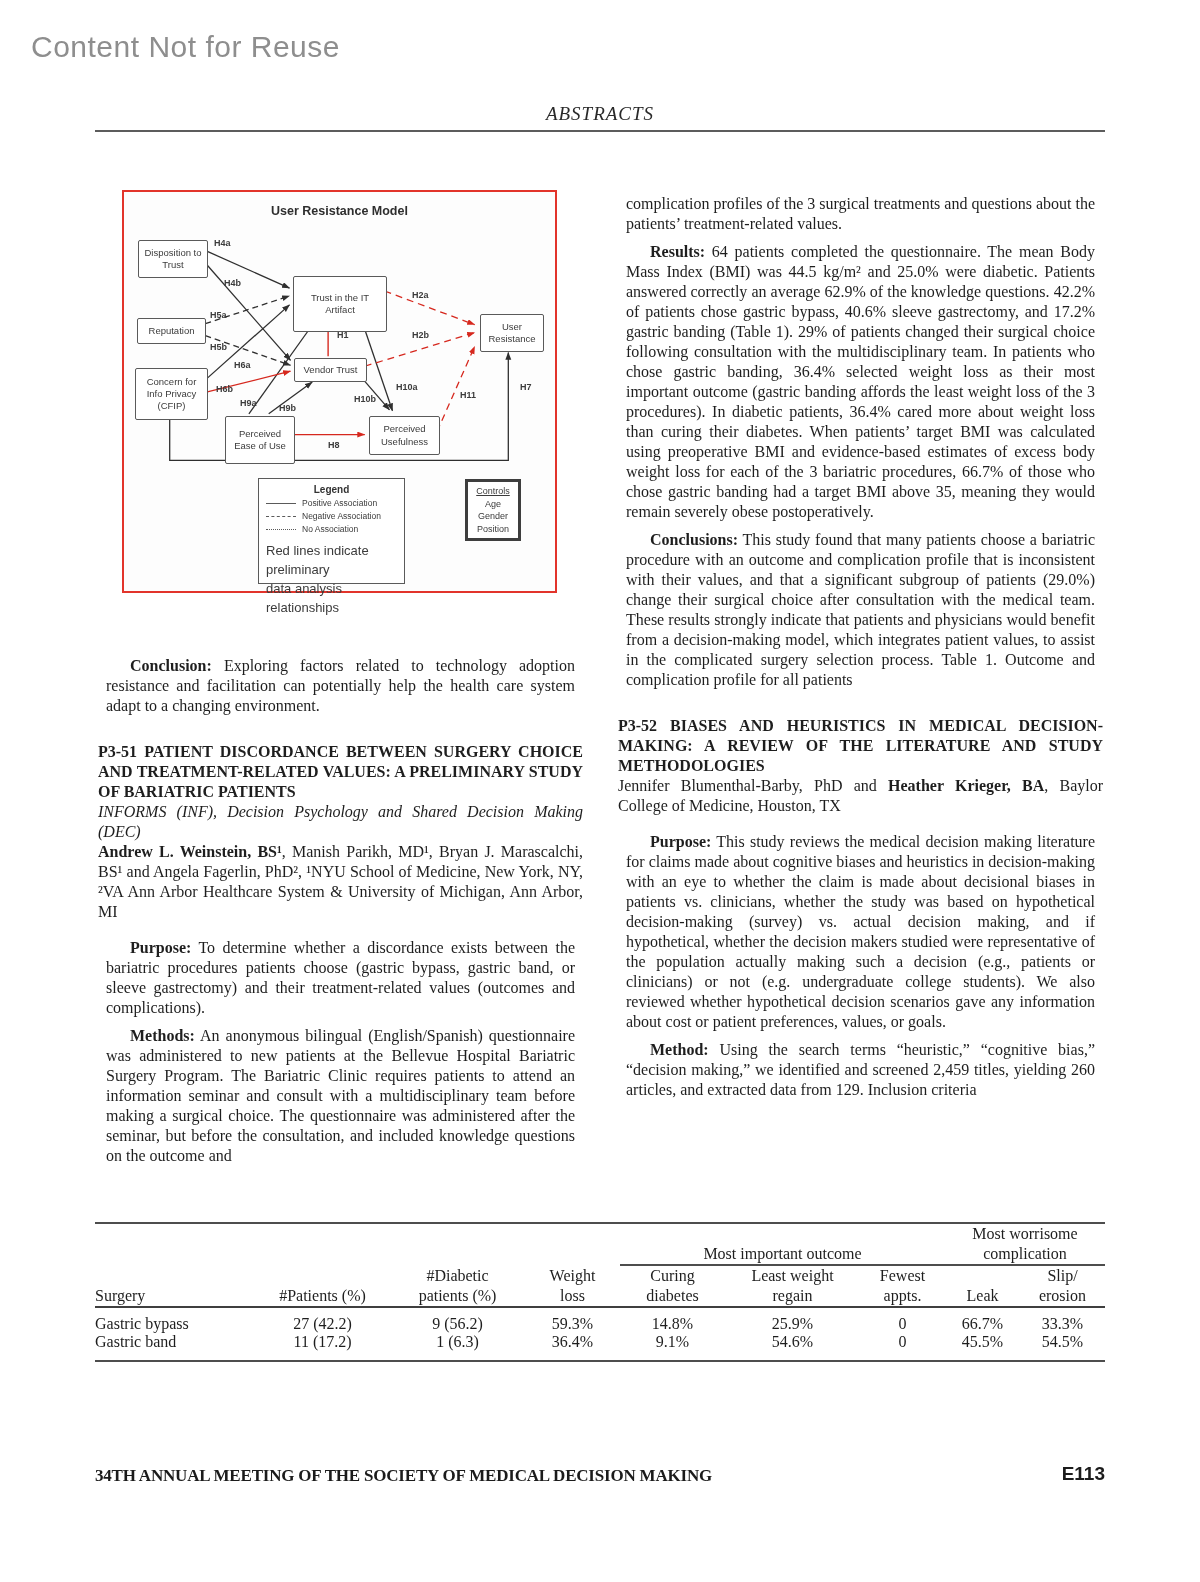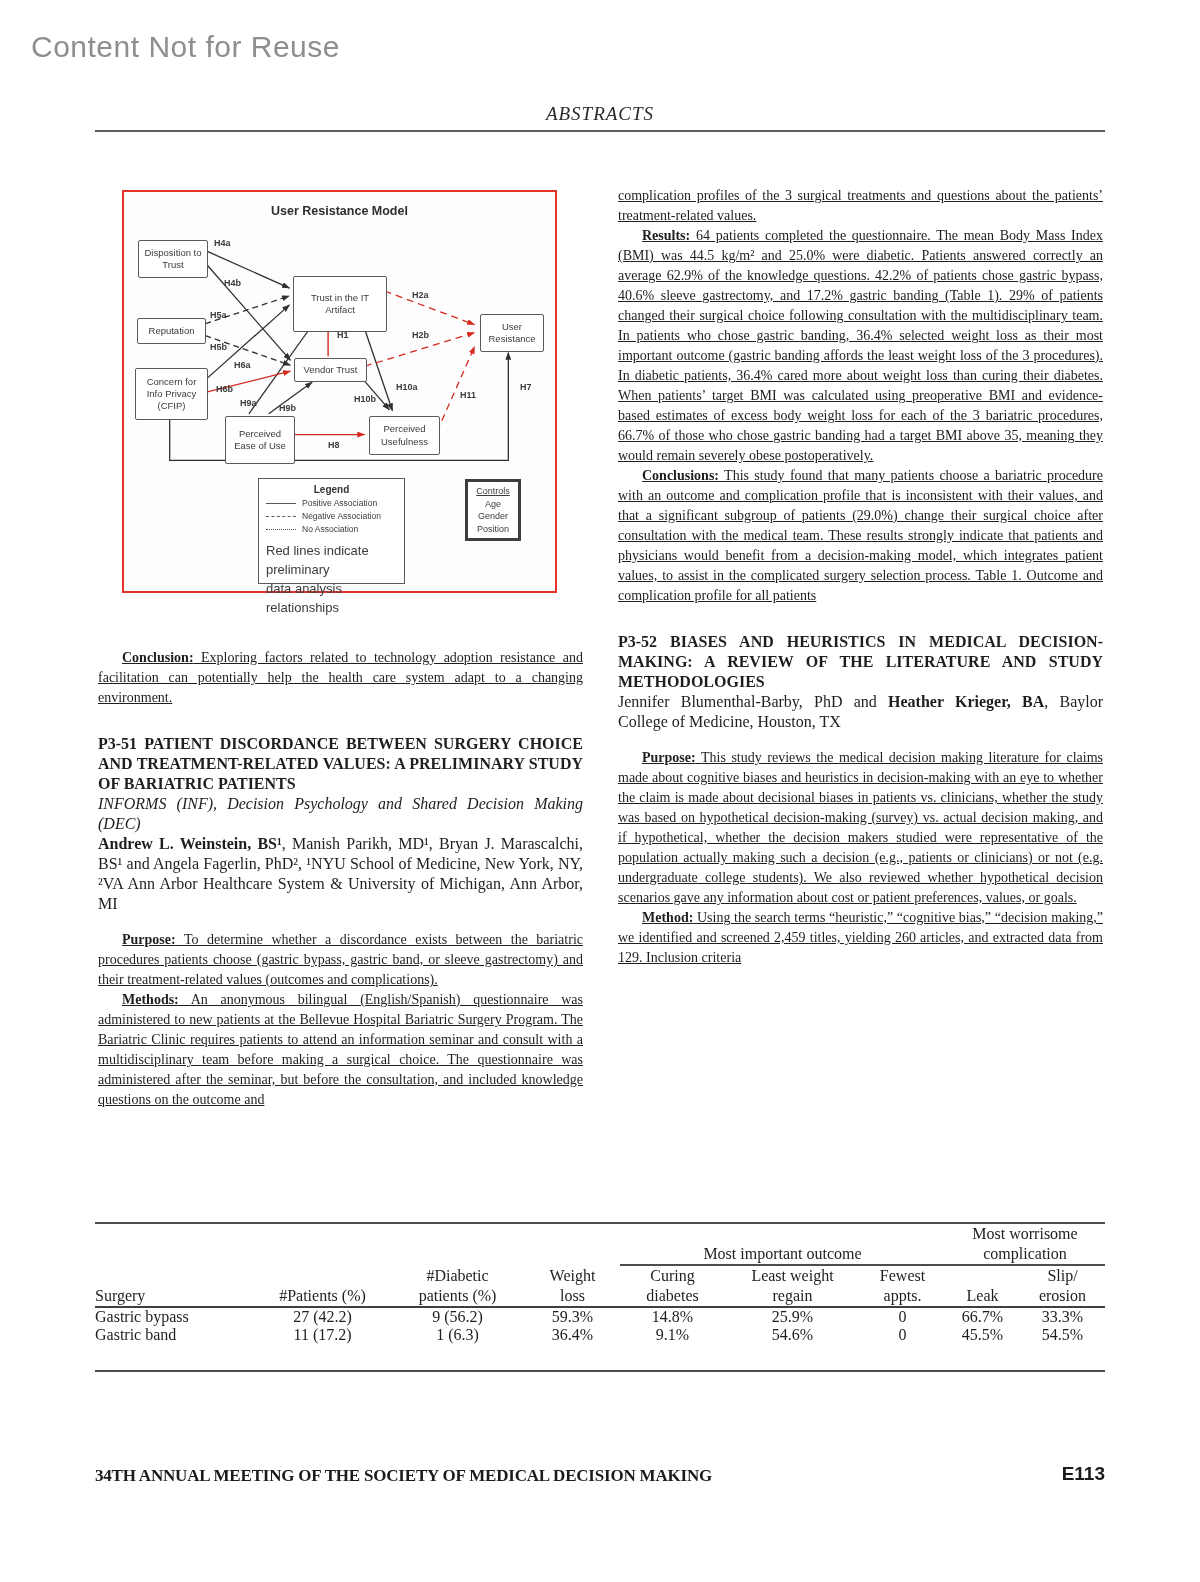--- a/index.html
+++ b/index.html
@@ -35,43 +35,43 @@
   .legend-note{font-size:13px;color:#3b3b3b;margin-top:8px;line-height:1.45;white-space:pre-line;}
   .controls-box{position:absolute;left:341px;top:287px;width:56px;height:62px;box-sizing:border-box;
                 border:3px solid #3e3e3e;background:#fff;text-align:center;font-size:9px;
                 color:#3b3b3b;padding-top:3px;line-height:1.4;}
   .controls-title{text-decoration:underline;}
 
   
   .col{position:absolute;width:485px;}
   .col-left{left:98px;top:648px;}
   .col-right{left:618px;top:186px;}
-  .para{font-size:14px;line-height:20px;text-align:justify;margin:0;text-decoration:underline;}
+  .para{font-size:16px;line-height:20px;text-align:justify;margin:8px;}
   .indent{text-indent:24px;}
   .abs-heading{font-size:16px;line-height:20px;font-weight:bold;text-align:justify;margin:26px 0 0 0;}
   .category{font-size:16px;line-height:20px;font-style:italic;text-align:justify;margin:0;}
   .authors{font-size:16px;line-height:20px;text-align:justify;margin:0;}
   .gap-top{margin-top:16px;}
   b{font-weight:bold;}
 
   
   .table-wrap{position:absolute;left:95px;top:1222px;width:1010px;}
   table.outcomes{border-collapse:collapse;width:1010px;border-top:2px solid #4d4d4d;
                  border-bottom:2px solid #4d4d4d;font-size:16px;color:#1e1e1e;}
   table.outcomes th,table.outcomes td{padding:0;font-weight:normal;}
   th.group{font-weight:bold;text-align:center;vertical-align:bottom;padding:10px 4px 5px 4px;
            border-bottom:2px solid #4d4d4d;white-space:pre-line;line-height:1.25;}
   td.nogroup{border:none;}
   th.colhead{font-weight:bold;text-align:center;vertical-align:bottom;padding:12px 2px 7px 2px;
              border-bottom:2.4px solid #3f3f3f;white-space:pre-line;line-height:1.25;}
   th.colhead.left{text-align:left;}
   td.surgery{font-weight:bold;text-align:left;padding:3px 0 2px 0;}
   td.val{text-align:center;padding:3px 0 2px 0;}
-  tr.first-row td{}
-  tr.last-row td{padding-bottom:26px;}
+  tr.first-row td{padding-top:7px;}
+  tr.last-row td{padding-bottom:9px;}
 
   
   .footer-conf{position:absolute;left:95px;top:1466px;font-weight:bold;font-size:17px;
                letter-spacing:-0.2px;color:#1b1b1b;}
   .footer-page{position:absolute;left:905px;top:1463px;width:200px;text-align:right;
                font-family:"Liberation Sans",sans-serif;font-weight:bold;font-size:19px;color:#1b1b1b;}
 </style>
 </head>
 <body>
 

